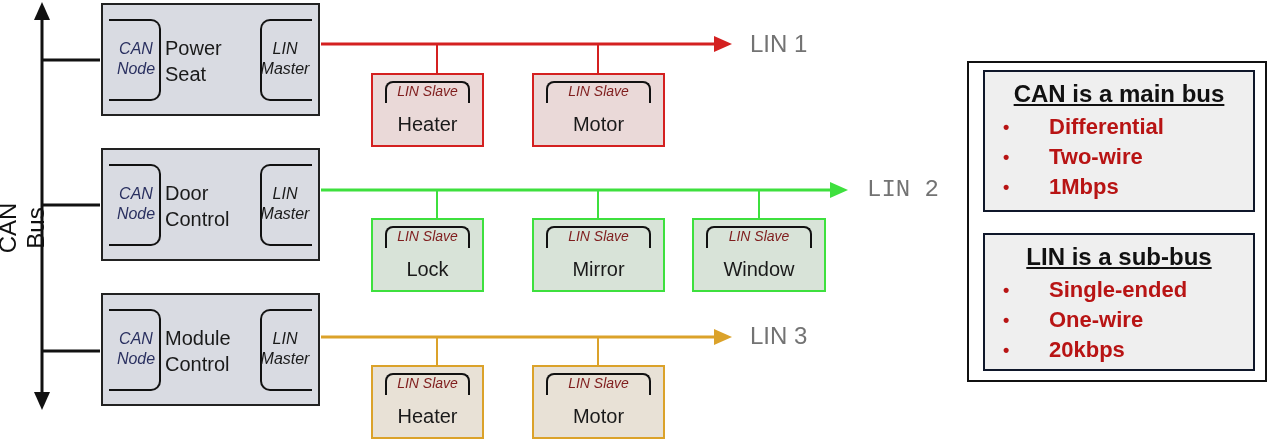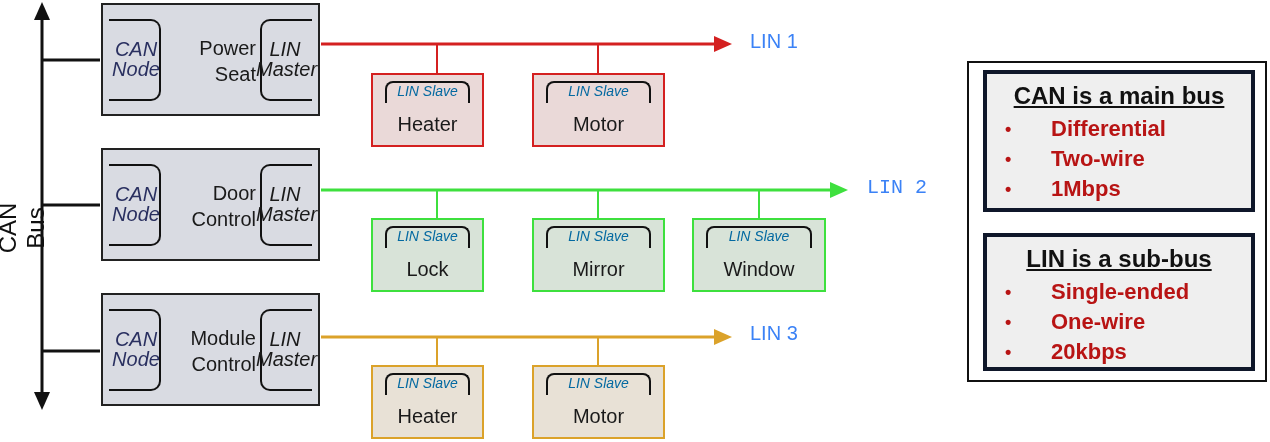--- a/index.html
+++ b/index.html
@@ -1,32 +1,32 @@
 <!DOCTYPE html>
 <html><head>
 <meta charset="utf-8">
 <style>
   html, body { margin:0; padding:0; background:#ffffff; }
   body { width:1270px; height:442px; position:relative; overflow:hidden; font-family:"Liberation Sans", sans-serif; }
   svg#diagram { position:absolute; left:0; top:0; }
   .module { position:absolute; width:219px; height:113px; background:#d9dbe2; border:2px solid #222; box-sizing:border-box; }
-  .module .title { position:absolute; left:62px; right:62px; top:30px; text-align:right; font-size:20px; line-height:26px; color:#1a1a1a; }
+  .module .title { position:absolute; left:62px; right:62px; top:30px; text-align:left; font-size:20px; line-height:26px; color:#1a1a1a; }
   .bracket-l { position:absolute; left:6px; top:14px; width:52px; height:82px; border:2px solid #111; border-left:none; border-radius:0 10px 10px 0; box-sizing:border-box; }
   .bracket-r { position:absolute; right:6px; top:14px; width:52px; height:82px; border:2px solid #111; border-right:none; border-radius:10px 0 0 10px; box-sizing:border-box; }
-  .node-label { position:absolute; top:34px; font-size:20px; font-style:italic; line-height:20px; text-align:center; }
+  .node-label { position:absolute; top:34px; font-size:16px; font-style:italic; line-height:20px; text-align:center; }
   .can-node { left:6px; width:54px; color:#2a3060; }
   .lin-master { right:4px; width:58px; color:#1a1a1a; }
   .slave { position:absolute; height:74px; border:2px solid; box-sizing:border-box; }
   .slave .cap { position:absolute; left:12px; right:12px; top:6px; height:22px; border:2px solid #111; border-bottom:none; border-radius:8px 8px 0 0; box-sizing:border-box; }
-  .slave .slave-tag { position:absolute; left:0; right:0; top:8px; text-align:center; font-size:14px; font-style:italic; color:#0369a1; }
+  .slave .slave-tag { position:absolute; left:0; right:0; top:8px; text-align:center; font-size:14px; font-style:italic; color:#7f1d1d; }
   .slave .slave-name { position:absolute; left:0; right:0; top:38px; text-align:center; font-size:20px; color:#1a1a1a; }
-  .lin-label { position:absolute; font-size:20px; color:#3b82f6; }
+  .lin-label { position:absolute; font-size:24px; color:#737373; }
   .can-bus-label { position:absolute; left:-18px; top:200px; width:80px; text-align:center; font-size:24px; color:#111; transform:rotate(-90deg); transform-origin:center; }
   .legend { position:absolute; left:967px; top:61px; width:300px; height:321px; border:2px solid #111; box-sizing:border-box; background:#fff; }
-  .legend-box { position:absolute; left:14px; width:272px; background:#efefef; border:4px solid #0f172a; box-sizing:border-box; }
+  .legend-box { position:absolute; left:14px; width:272px; background:#efefef; border:2px solid #0f172a; box-sizing:border-box; }
   .legend-box h3 { margin:0; position:absolute; left:0; right:0; top:8px; text-align:center; font-size:24px; font-weight:bold; text-decoration:underline; color:#111; }
   .legend-box ul { list-style:none; margin:0; padding:0; position:absolute; top:40px; left:0; right:0; }
   .legend-box li { position:relative; height:30px; font-size:22px; font-weight:bold; color:#b81414; line-height:30px; }
   .legend-box li .bullet { position:absolute; left:18px; font-size:18px; }
   .legend-box li .text { position:absolute; left:64px; }
 </style>
 </head>
 <body>
 
 <svg id="diagram" width="1270" height="442">

